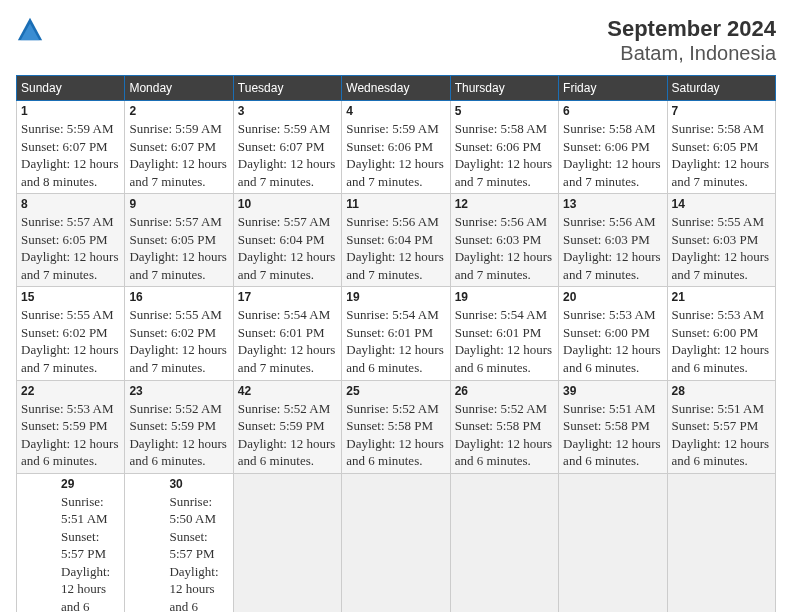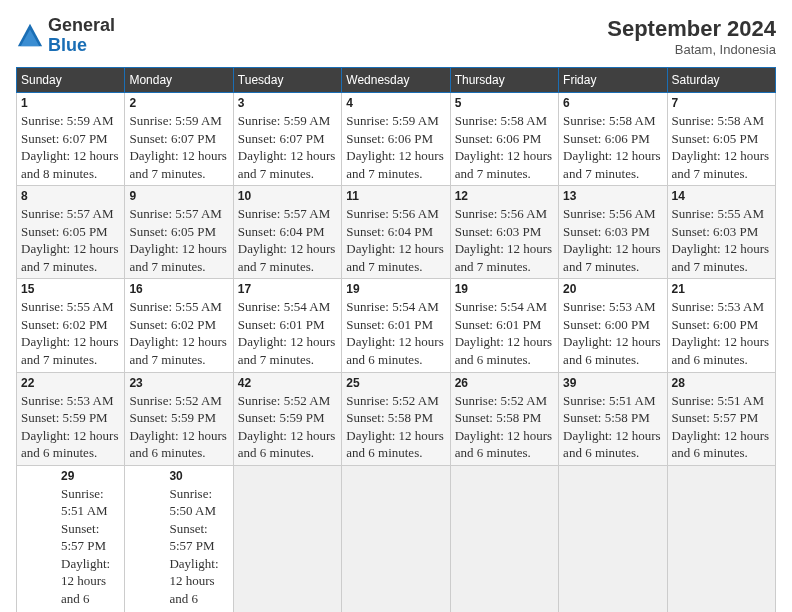--- a/index.html
+++ b/index.html
@@ -48,21 +48,21 @@
     }
     .title-section {
       text-align: right;
     }
     .month-title {
       font-size: 22px;
       font-weight: bold;
       color: #333;
     }
     .location {
-      font-size: 13px;
+      font-size: 20px;
       color: #555;
     }
     .calendar {
       width: 100%;
       border-collapse: collapse;
       font-size: 10px;
     }
     .calendar th {
       background: #404040;
       color: #fff;
@@ -107,24 +107,20 @@
 </head>
 <body>
 
 <div class="page">
   <div class="header">
     <div class="logo">
       <svg class="logo-icon" viewBox="0 0 30 30" xmlns="http://www.w3.org/2000/svg">
         <polygon points="15,2 28,26 2,26" fill="#1a6eb5"></polygon>
         <polygon points="15,8 25,26 5,26" fill="#5aabf0" opacity="0.5"></polygon>
       </svg>
-      <div class="logo-text">
-        <span class="logo-general">General</span>
-        <span class="logo-blue">Blue</span>
-      </div>
     </div>
     <div class="title-section">
       <div class="month-title">September 2024</div>
       <div class="location">Batam, Indonesia</div>
     </div>
   </div>
 
   <table class="calendar">
     <thead>
       <tr>

